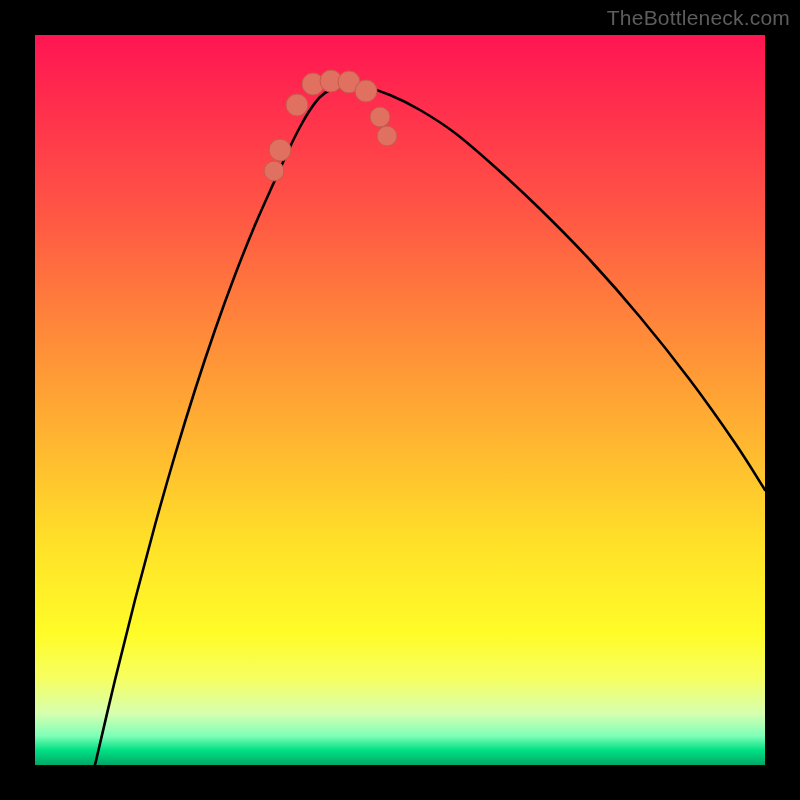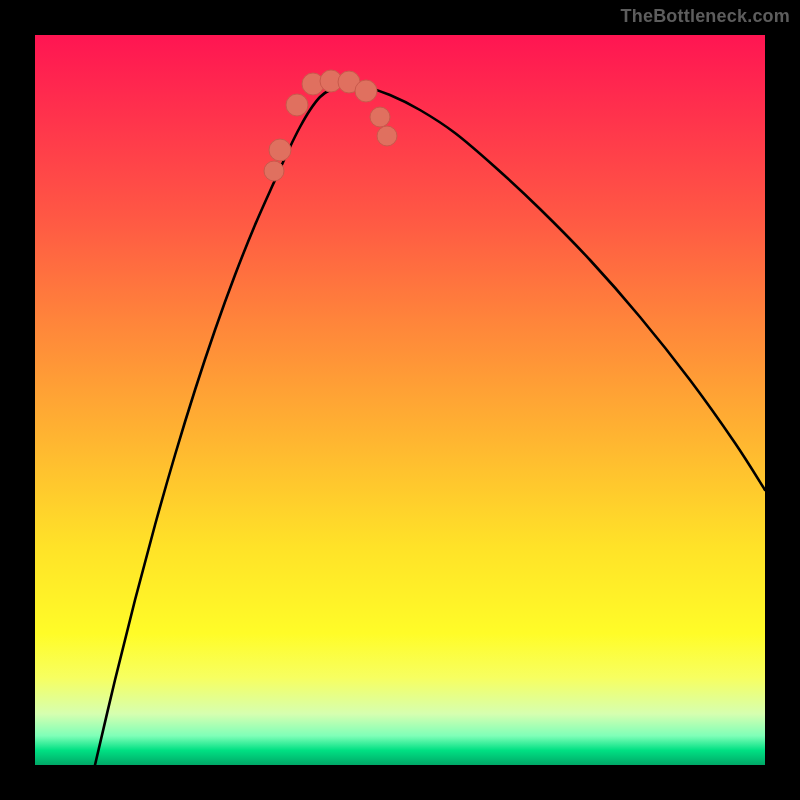--- a/index.html
+++ b/index.html
@@ -40,22 +40,22 @@
       #7fffb8 96%,
       #00e083 98%,
       #00a867 100%
     );
   }
   .watermark {
     position: absolute;
     top: 6px;
     right: 10px;
     color: #5d5d5d;
-    font-size: 18px;
-    font-weight: 700;
+    font-size: 21px;
+    font-weight: 400;
     letter-spacing: 0.2px;
     user-select: none;
   }
   svg.curve {
     position: absolute;
     left: 0;
     top: 0;
     width: 730px;
     height: 730px;
     overflow: visible;

